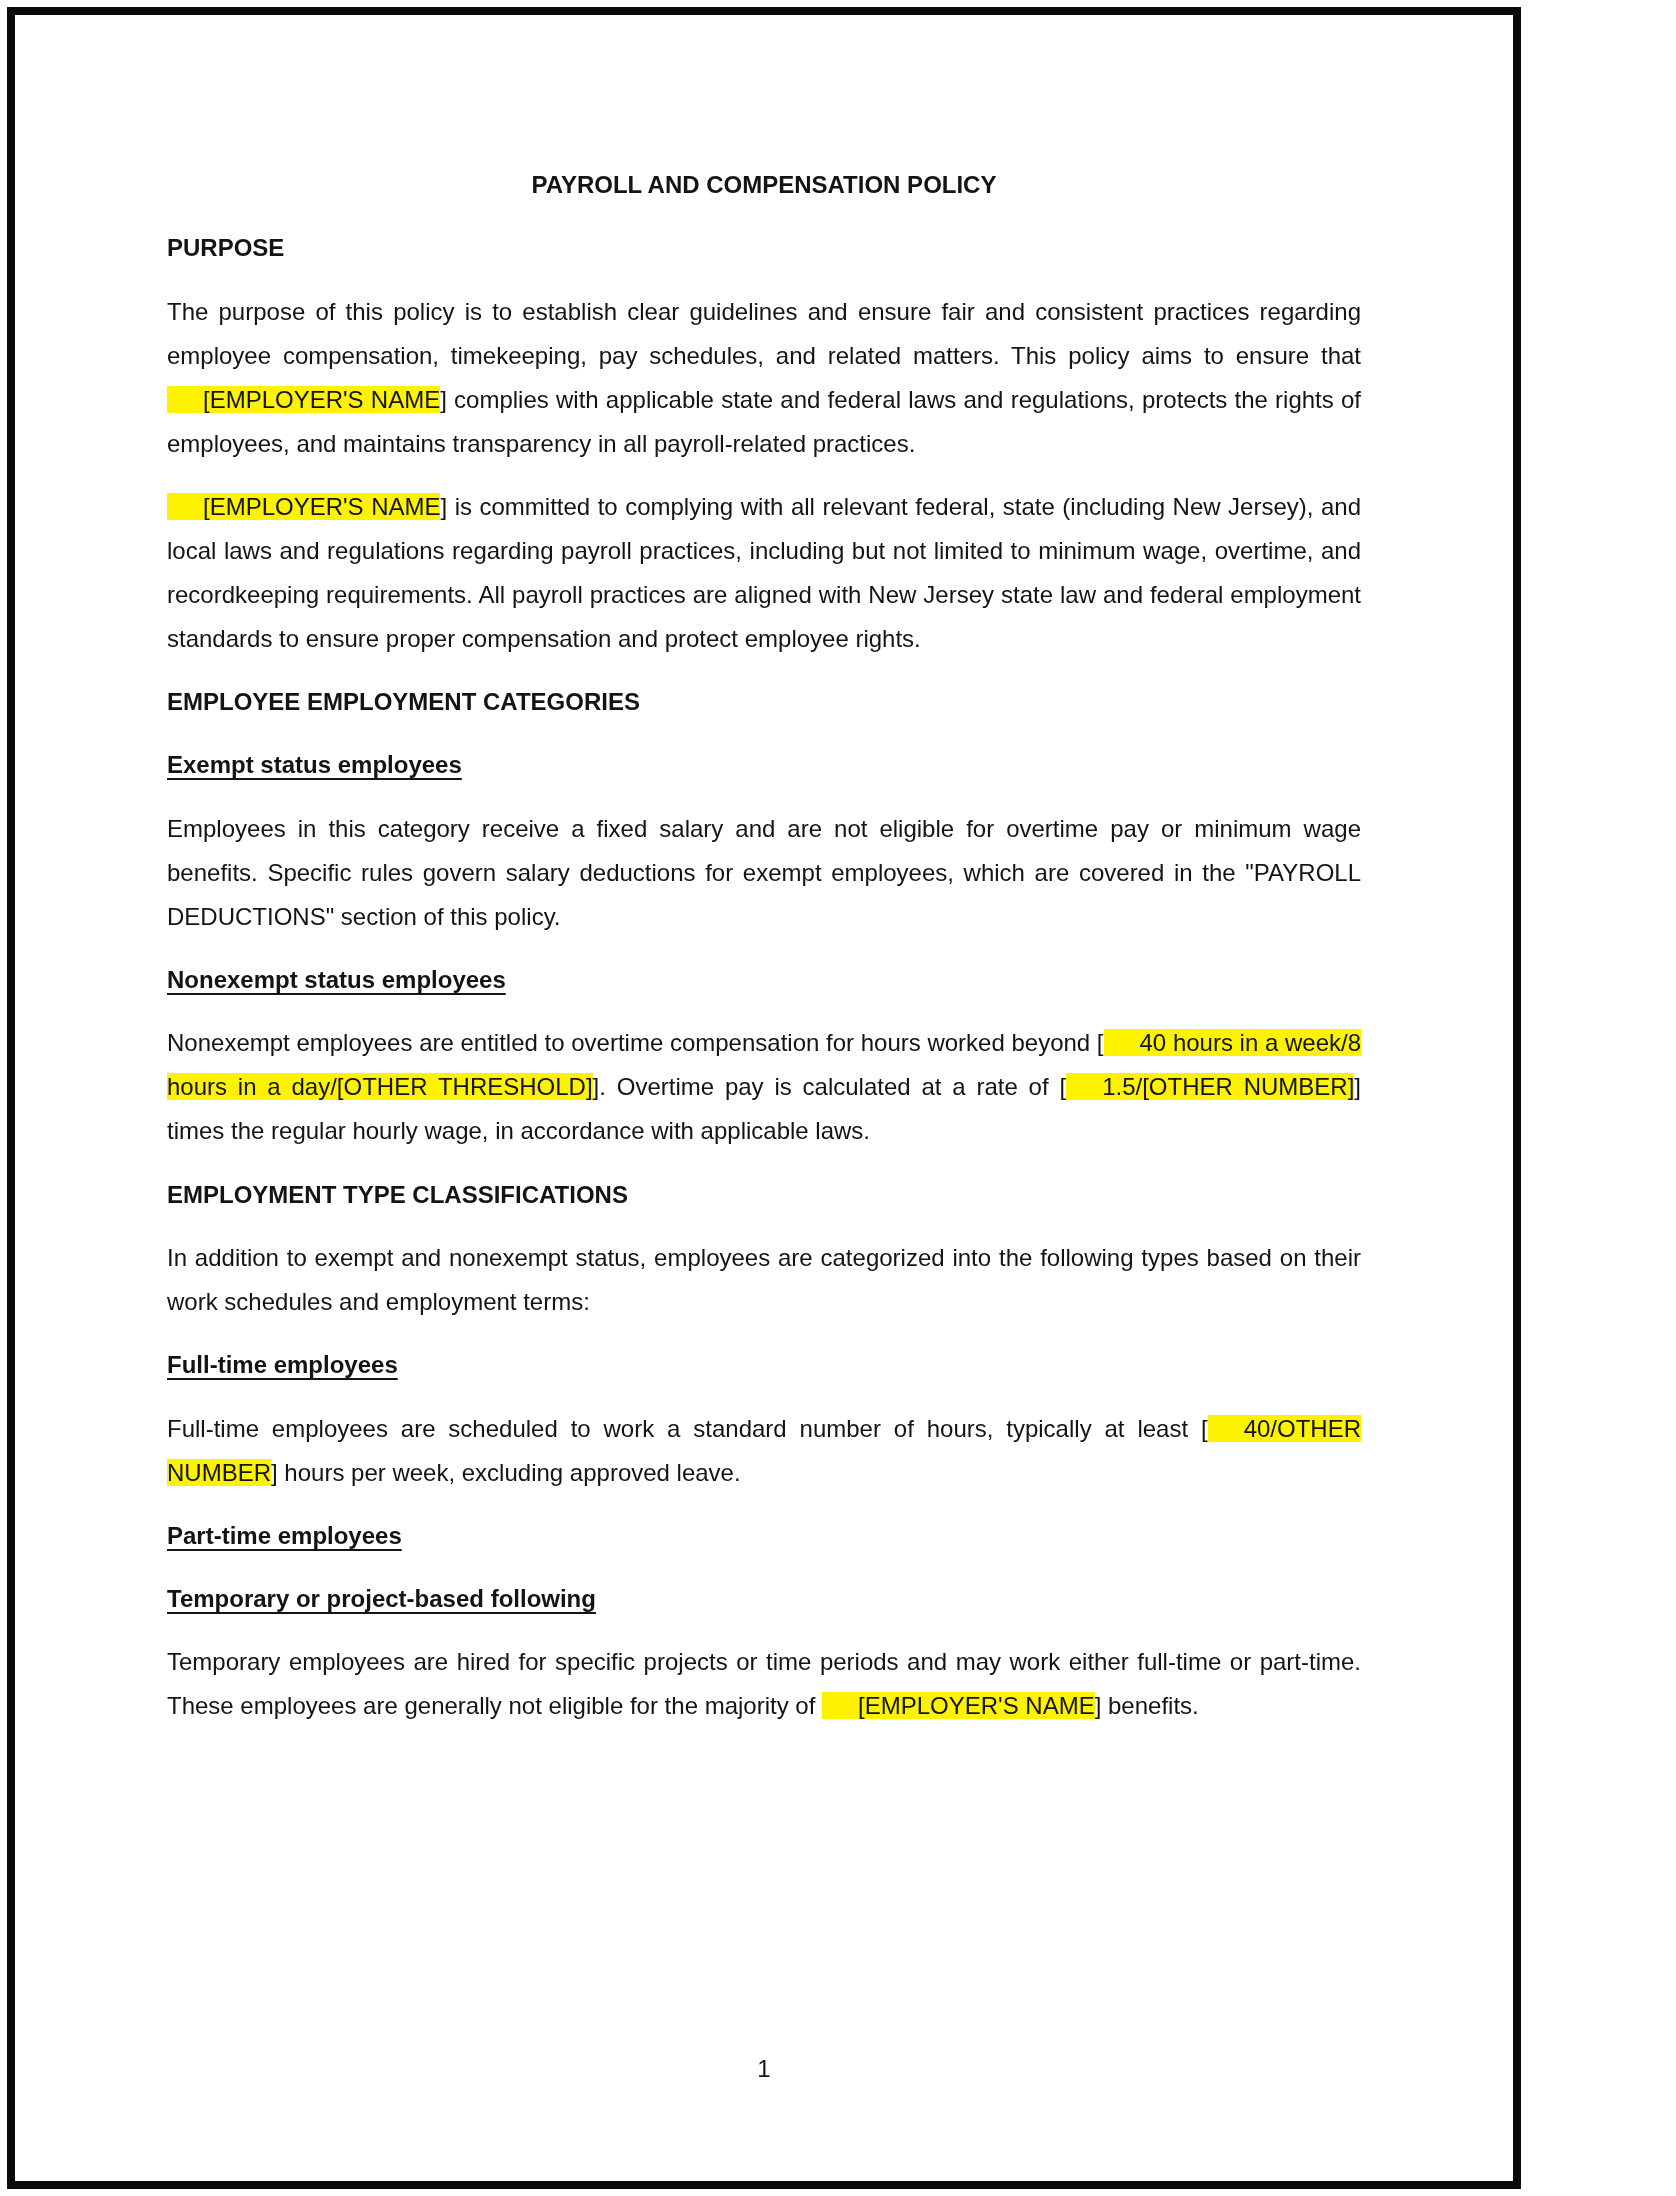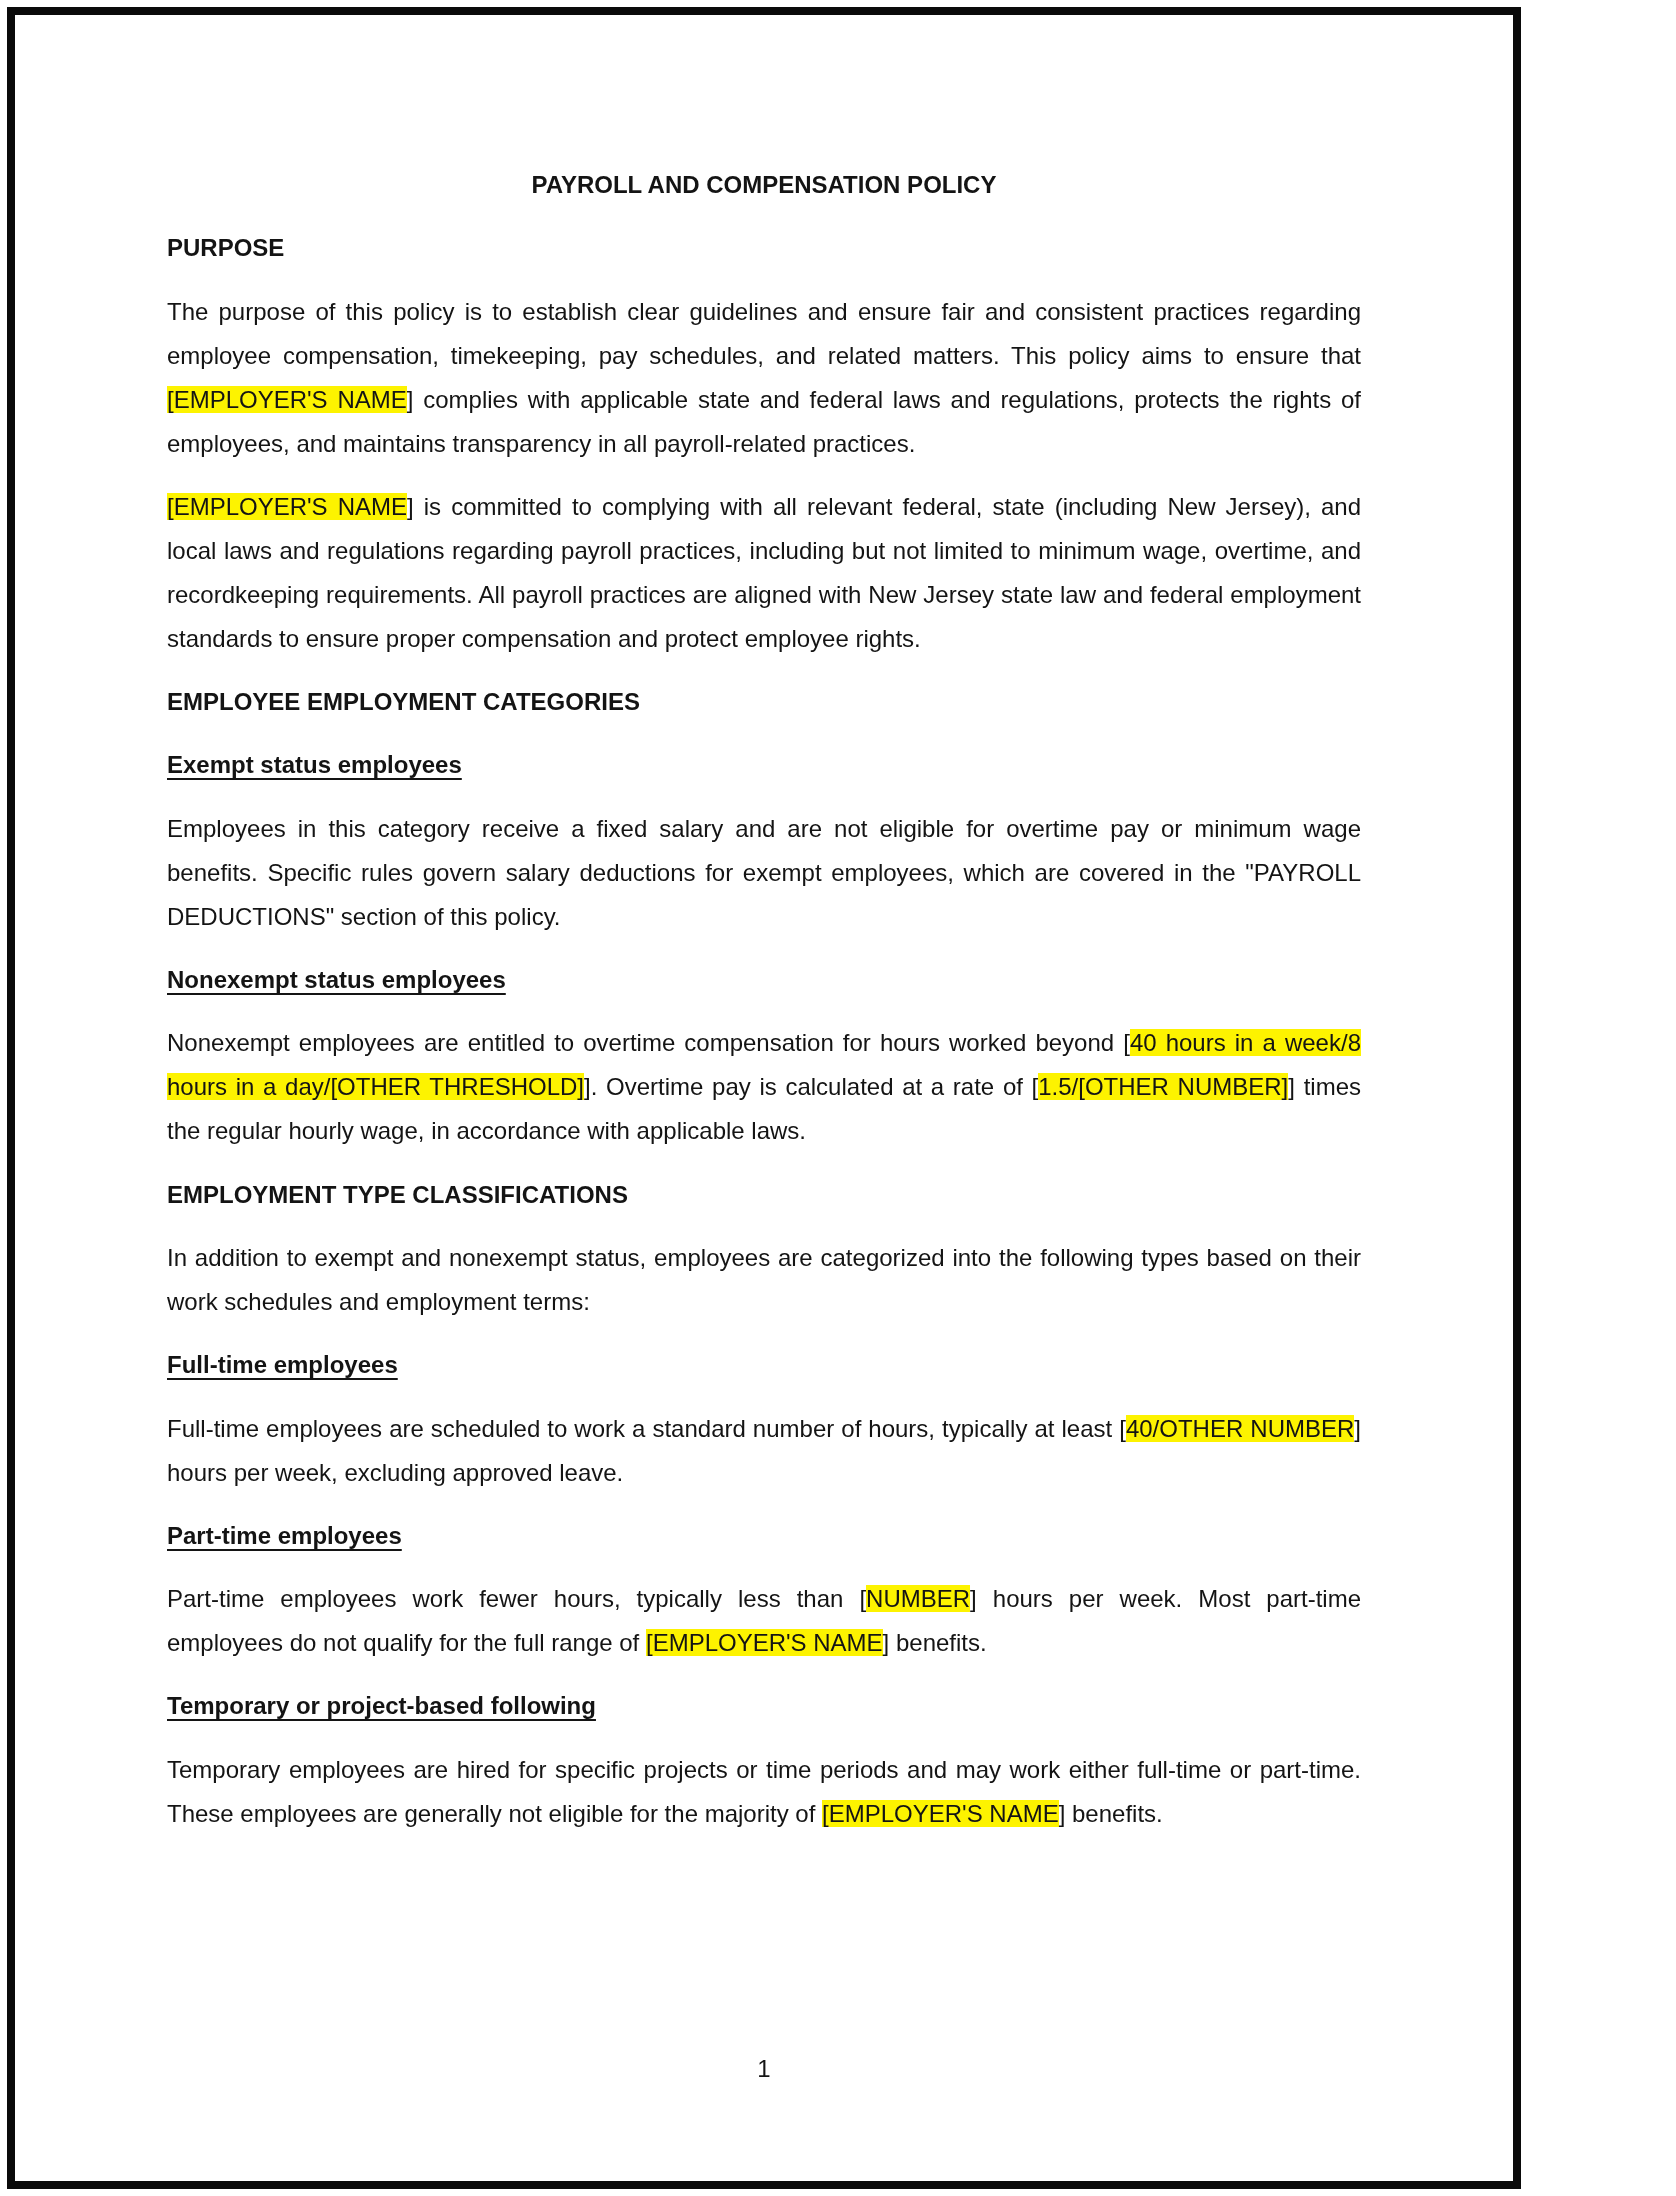--- a/index.html
+++ b/index.html
@@ -49,20 +49,21 @@
     text-underline-offset: 5.3px;
     text-align: left;
   }
   .para {
     margin: 0 0 19.3px 0;
     text-align: justify;
     text-justify: inter-word;
   }
   .hl {
     background: #fdf300;
+    padding-left: 36px;
   }
   .page-number {
     position: absolute;
     left: 0;
     right: 0;
     top: 2047px;
     text-align: center;
     font-size: 24px;
     line-height: 44px;
   }
@@ -96,21 +97,20 @@
     <p class="h">EMPLOYMENT TYPE CLASSIFICATIONS</p>
 
     <p class="para"><span>In addition to exempt and nonexempt status, employees are categorized into the following types based on their work schedules and employment terms:</span></p>
 
     <p class="subh">Full-time employees</p>
 
     <p class="para"><span>Full-time employees are scheduled to work a standard number of hours, typically at least [</span><span class="hl">40/OTHER NUMBER</span><span>] hours per week, excluding approved leave.</span></p>
 
     <p class="subh">Part-time employees</p>
 
-    <p class="para"><span>Part-time employees work fewer hours, typically less than [</span><span class="hl">NUMBER</span><span>] hours per week. Most part-time employees do not qualify for the full range of </span><span class="hl">[EMPLOYER'S NAME</span><span>] benefits.</span></p>
 
     <p class="subh">Temporary or project-based following</p>
 
     <p class="para"><span>Temporary employees are hired for specific projects or time periods and may work either full-time or part-time. These employees are generally not eligible for the majority of </span><span class="hl">[EMPLOYER'S NAME</span><span>] benefits.</span></p>
   </div>
 
   <div class="page-number">1</div>
 </div>
 
 

